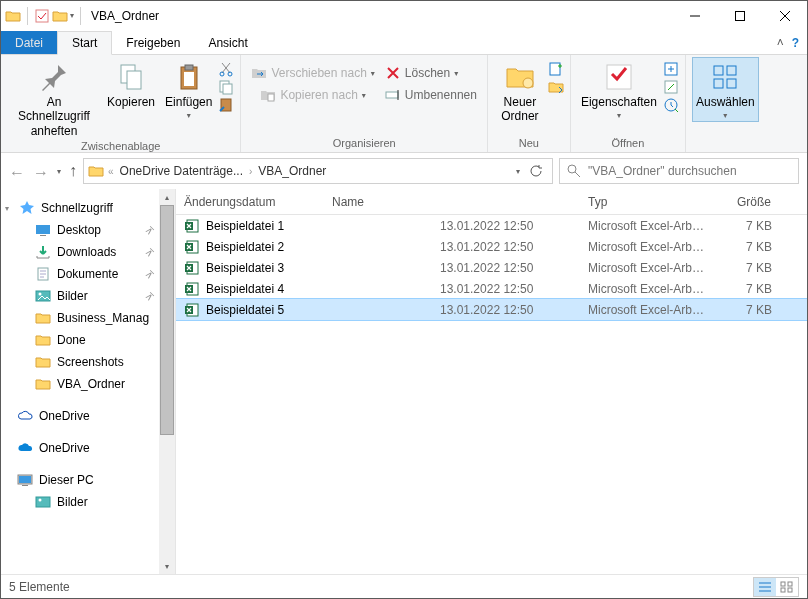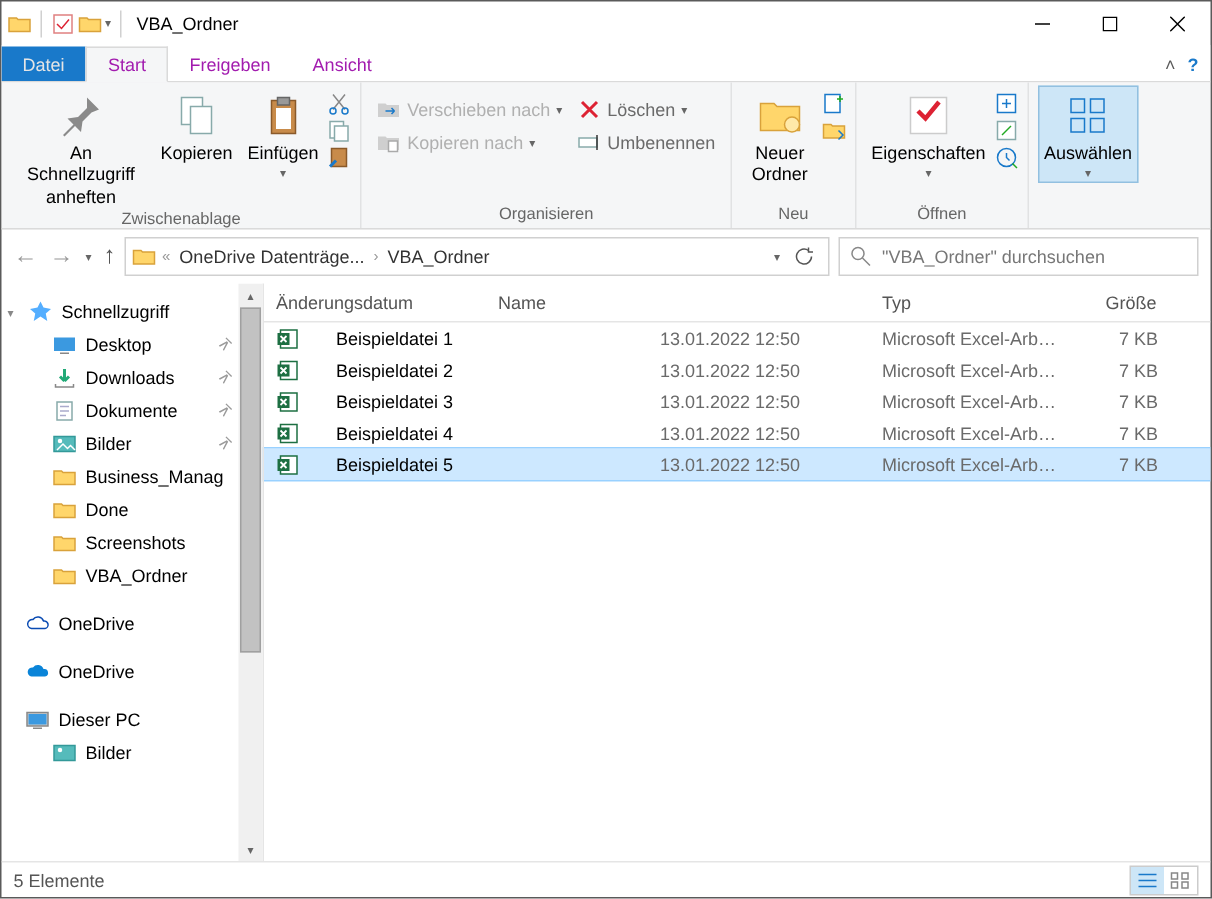--- a/index.html
+++ b/index.html
@@ -8,36 +8,36 @@
   
   .titlebar { height: 30px; display: flex; align-items: center; padding: 0 0 0 4px; border-bottom: 1px solid #fff; }
   .tb-icons { display: flex; align-items: center; gap: 2px; }
   .tb-sep { width: 1px; height: 18px; background: #d0d0d0; margin: 0 4px; }
   .tb-title { margin-left: 6px; flex: 1; }
   .win-btn { width: 45px; height: 29px; display: flex; align-items: center; justify-content: center; }
   .win-btn svg { width: 10px; height: 10px; }
 
   
   .tabs-row { height: 24px; display: flex; align-items: stretch; background: #fff; border-bottom: 1px solid #dadada; }
-  .tab { padding: 0 14px; display: flex; align-items: center; color: #a21caf; }
+  .tab { padding: 0 14px; display: flex; align-items: center; color: #000000; }
   .tab.file { background: #1979ca; color: #e5e5e5; }
   .tab.active { background: #f5f6f7; border: 1px solid #dadada; border-bottom-color: #f5f6f7; margin-bottom: -1px; }
   .tabs-spacer { flex: 1; }
   .tabs-right { display: flex; align-items: center; padding-right: 8px; gap: 8px; color: #5a5a5a; }
 
   
   .ribbon { height: 98px; background: #f5f6f7; border-bottom: 1px solid #dadada; display: flex; }
   .rgroup { display: flex; flex-direction: column; align-items: center; border-right: 1px solid #e1e2e3; padding: 2px 6px 0 6px; }
   .rgroup-body { flex: 1; display: flex; align-items: flex-start; gap: 2px; }
   .rgroup-label { font-size: 11px; color: #666; padding: 2px 0 3px 0; }
   .rbtn-lg { display: flex; flex-direction: column; align-items: center; justify-content: flex-start; padding: 4px 4px 0 4px; min-width: 44px; text-align: center; line-height: 1.2; gap: 2px; }
   .rbtn-lg.selected { background: #cde6f7; border: 1px solid #92c0e0; padding: 3px 3px 0 3px; }
   .rbtn-sm-col { display: flex; flex-direction: column; gap: 2px; padding-top: 4px; }
   .rbtn-sm { display: flex; align-items: center; gap: 4px; padding: 2px 4px; color: #6a6a6a; white-space: nowrap; }
-  .rbtn-sm.dis { color: #b0b0b0; }
+  .rbtn-sm.dis { color: #b0b0b0; justify-content: center; }
   .icon32 { width: 32px; height: 32px; display: flex; align-items: center; justify-content: center; }
   .icon16 { width: 16px; height: 16px; display: flex; align-items: center; justify-content: center; }
   .drop { font-size: 8px; color: #666; }
 
   
   .navbar { height: 36px; display: flex; align-items: center; padding: 4px 8px; gap: 6px; }
   .nav-arrows { display: flex; align-items: center; gap: 8px; color: #999; }
   .nav-arrows .en { color: #555; }
   .addr { flex: 1; height: 26px; border: 1px solid #d0d0d0; display: flex; align-items: center; padding: 0 4px; gap: 4px; }
   .addr .crumb { color: #333; padding: 0 2px; }
@@ -62,21 +62,21 @@
   .col { padding: 0 8px; border-right: 1px solid transparent; }
   .c-name { width: 256px; }
   .c-date { width: 148px; }
   .c-type { width: 134px; }
   .c-size { width: 66px; text-align: right; }
   .rows { flex: 1; }
   .row { height: 21px; display: flex; align-items: center; }
   .row.sel { background: #cde8ff; outline: 1px solid #99d1ff; }
   .cell { padding: 0 8px; overflow: hidden; text-overflow: ellipsis; white-space: nowrap; }
   .cell.c-date, .cell.c-type, .cell.c-size { color: #6a6a6a; }
-  .cell.c-name { display: flex; align-items: center; gap: 24px; }
+  .cell.c-name { display: flex; align-items: center; gap: 6px; }
 
   
   .status { height: 24px; border-top: 1px solid #e5e5e5; display: flex; align-items: center; padding: 0 8px; color: #555; }
   .status .spacer { flex: 1; }
   .view-toggle { display: flex; border: 1px solid #ccc; }
   .vt { width: 22px; height: 18px; display: flex; align-items: center; justify-content: center; }
   .vt.active { background: #cde6f7; }
 </style>
 </head>
 <body>

